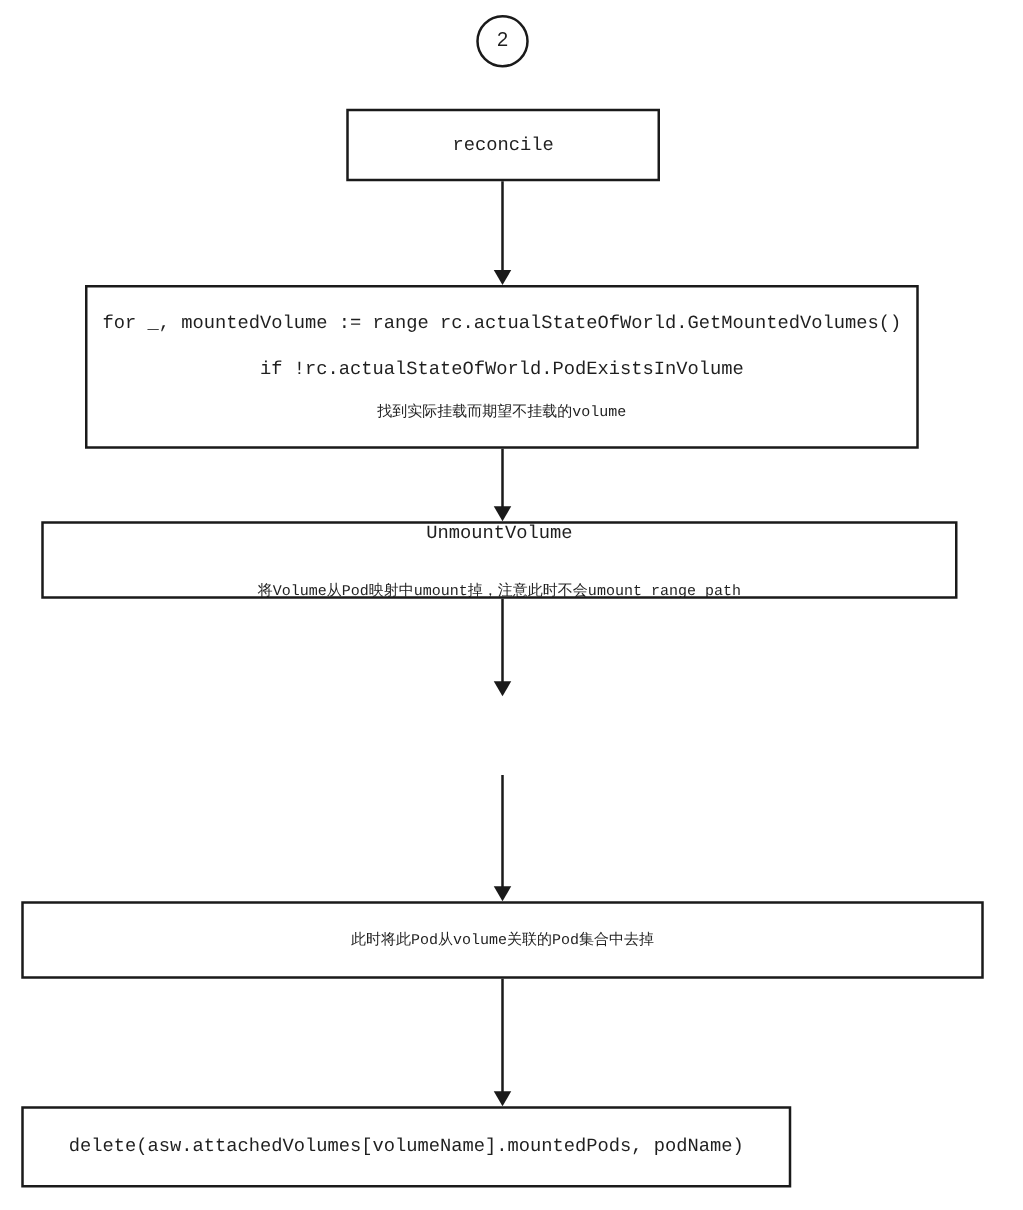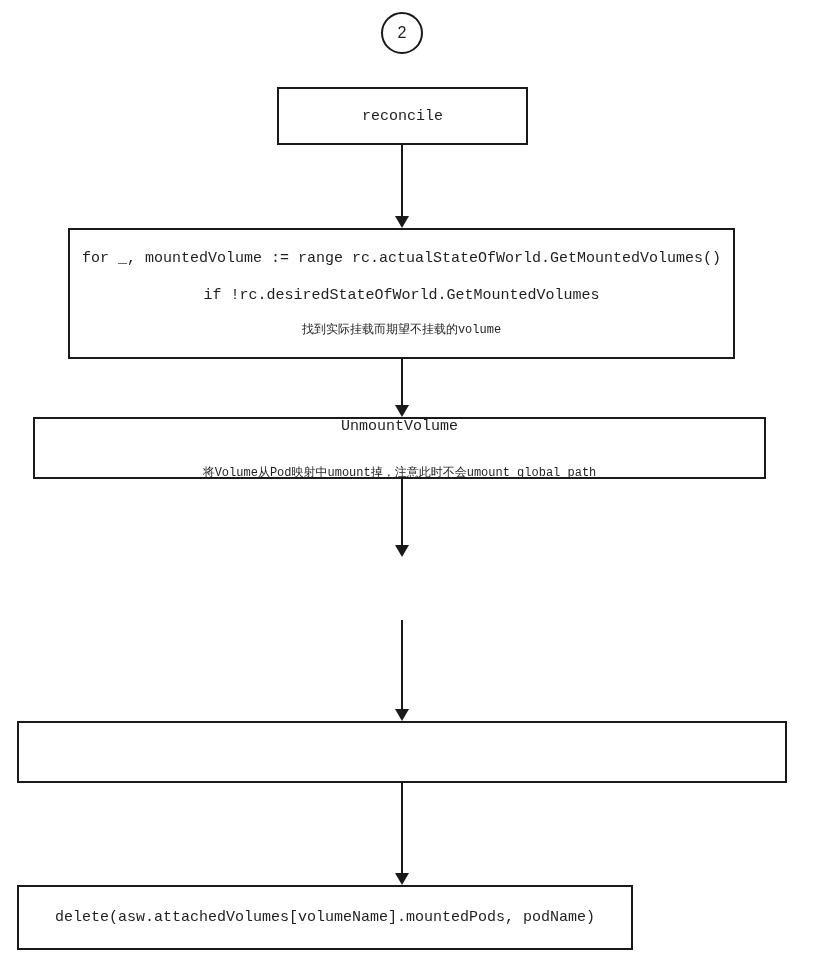--- a/index.html
+++ b/index.html
@@ -99,46 +99,47 @@
     <div class="line">reconcile</div>
   </div>
 
   <div class="arrow" id="arrow-1">
     <div class="shaft"></div>
     <div class="head"></div>
   </div>
 
   <div class="node" id="node-find-unmount">
     <div class="line">for _, mountedVolume := range rc.actualStateOfWorld.GetMountedVolumes()</div>
-    <div class="line">if !rc.desiredStateOfWorld.GetMountedVolumes</div>
+    <div class="line">if !rc.actualStateOfWorld.PodExistsInVolume</div>
     <div class="line cjk">找到实际挂载而期望不挂载的volume</div>
   </div>
 
   <div class="arrow" id="arrow-2">
     <div class="shaft"></div>
     <div class="head"></div>
   </div>
 
   <div class="node" id="node-unmount-volume">
     <div class="line">UnmountVolume</div>
-    <div class="line cjk">将Volume从Pod映射中umount掉，注意此时不会umount global path</div>
+    <div class="line cjk">将Volume从Pod映射中umount掉，注意此时不会umount range path</div>
   </div>
 
   <div class="arrow" id="arrow-3">
     <div class="shaft"></div>
     <div class="head"></div>
   </div>
 
 
   <div class="arrow" id="arrow-4">
     <div class="shaft"></div>
     <div class="head"></div>
   </div>
 
   <div class="node" id="node-delete-pod">
+    <div class="line cjk">此时将此Pod从volume关联的Pod集合中去掉</div>
   </div>
 
   <div class="arrow" id="arrow-5">
     <div class="shaft"></div>
     <div class="head"></div>
   </div>
 
   <div class="node" id="node-delete-asw">
     <div class="line">delete(asw.attachedVolumes[volumeName].mountedPods, podName)</div>
   </div>

